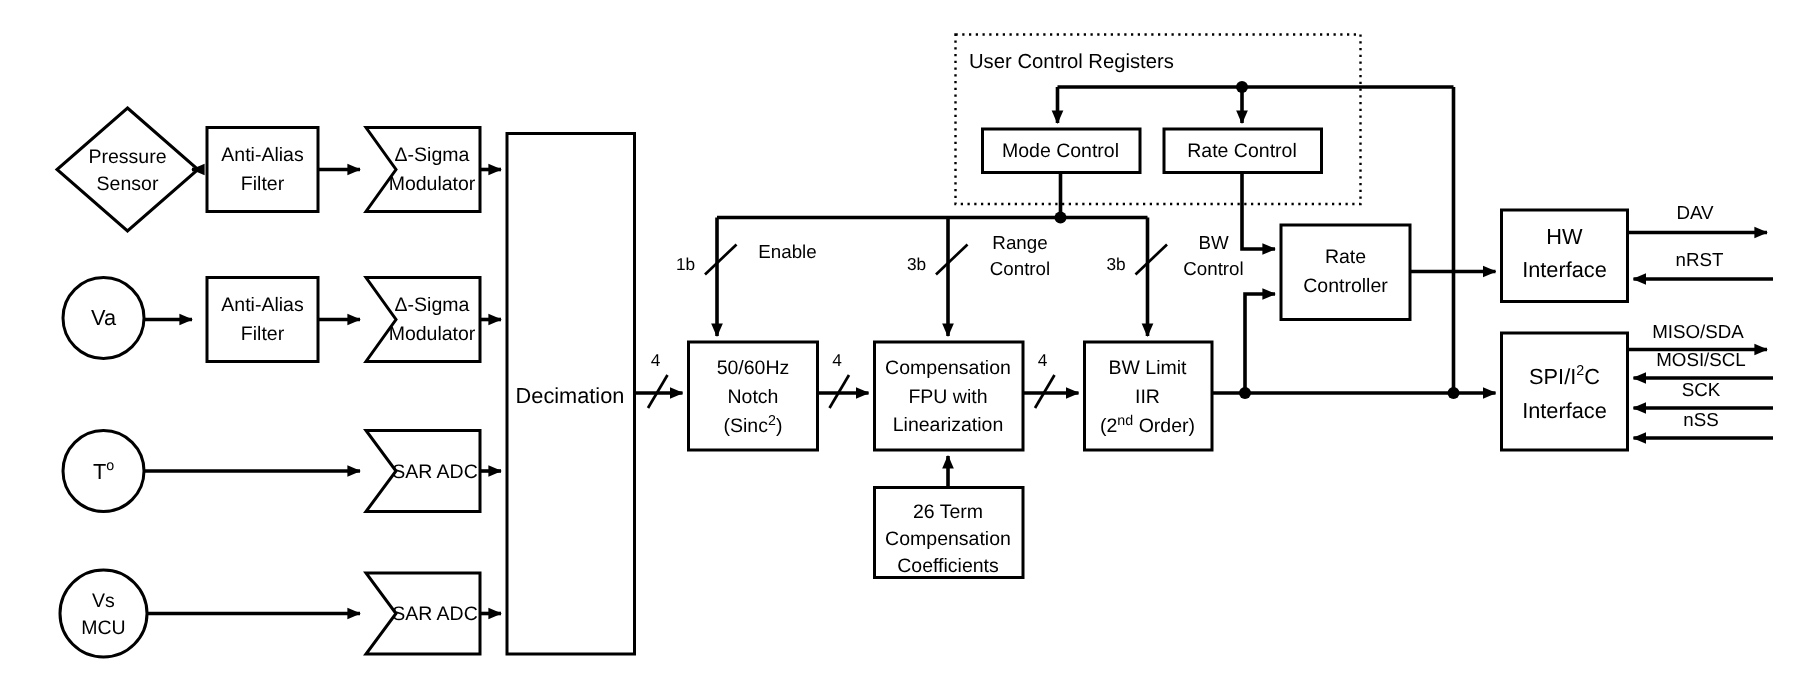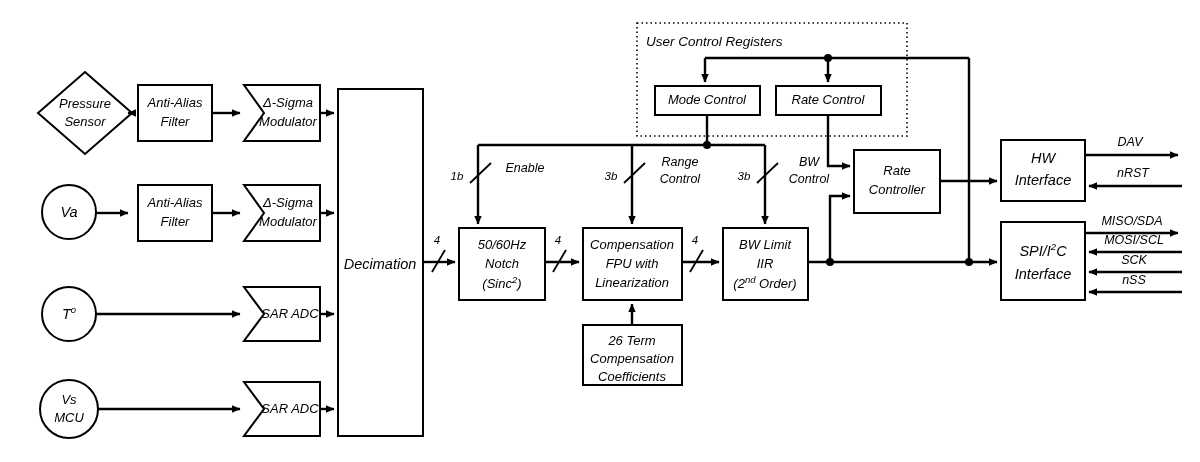--- a/index.html
+++ b/index.html
@@ -6,21 +6,20 @@
     margin: 0;
     padding: 0;
     background: #ffffff;
   }
   #diagram-root {
     position: relative;
     width: 1200px;
     height: 462px;
     background: #ffffff;
     font-family: "Liberation Sans", sans-serif;
-    font-style: italic;
   }
   svg {
     display: block;
   }
   .blk {
     fill: #ffffff;
     stroke: #000000;
     stroke-width: 2;
   }
   .grp-dashed {

